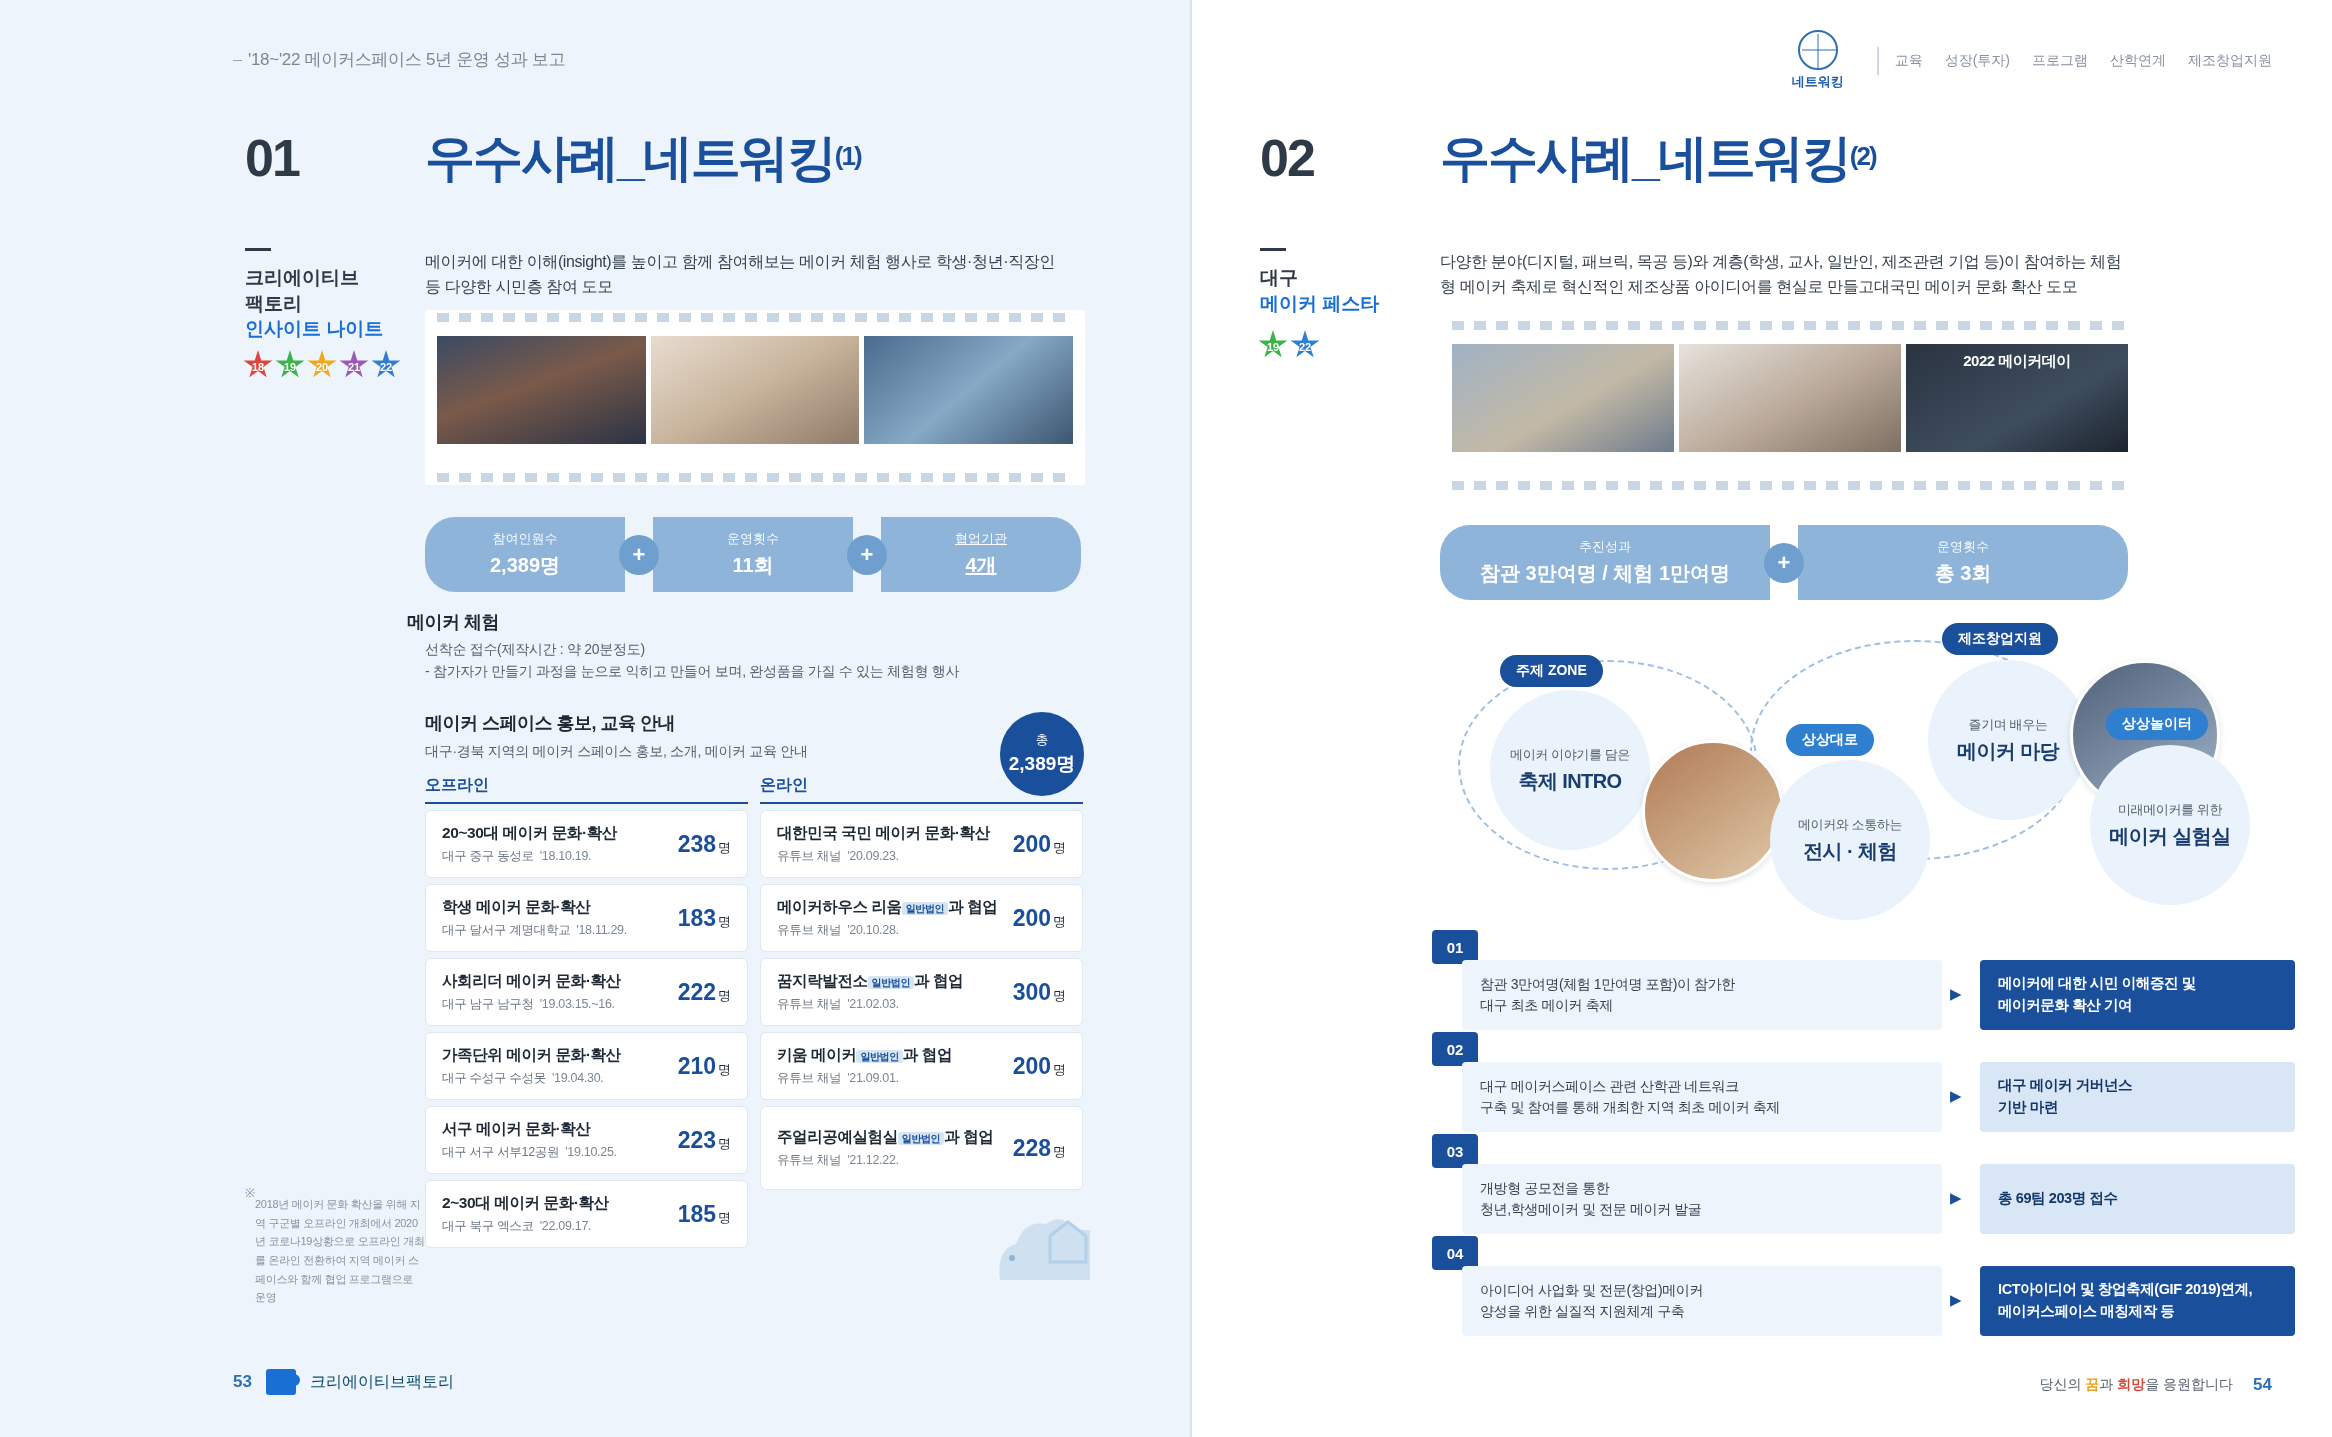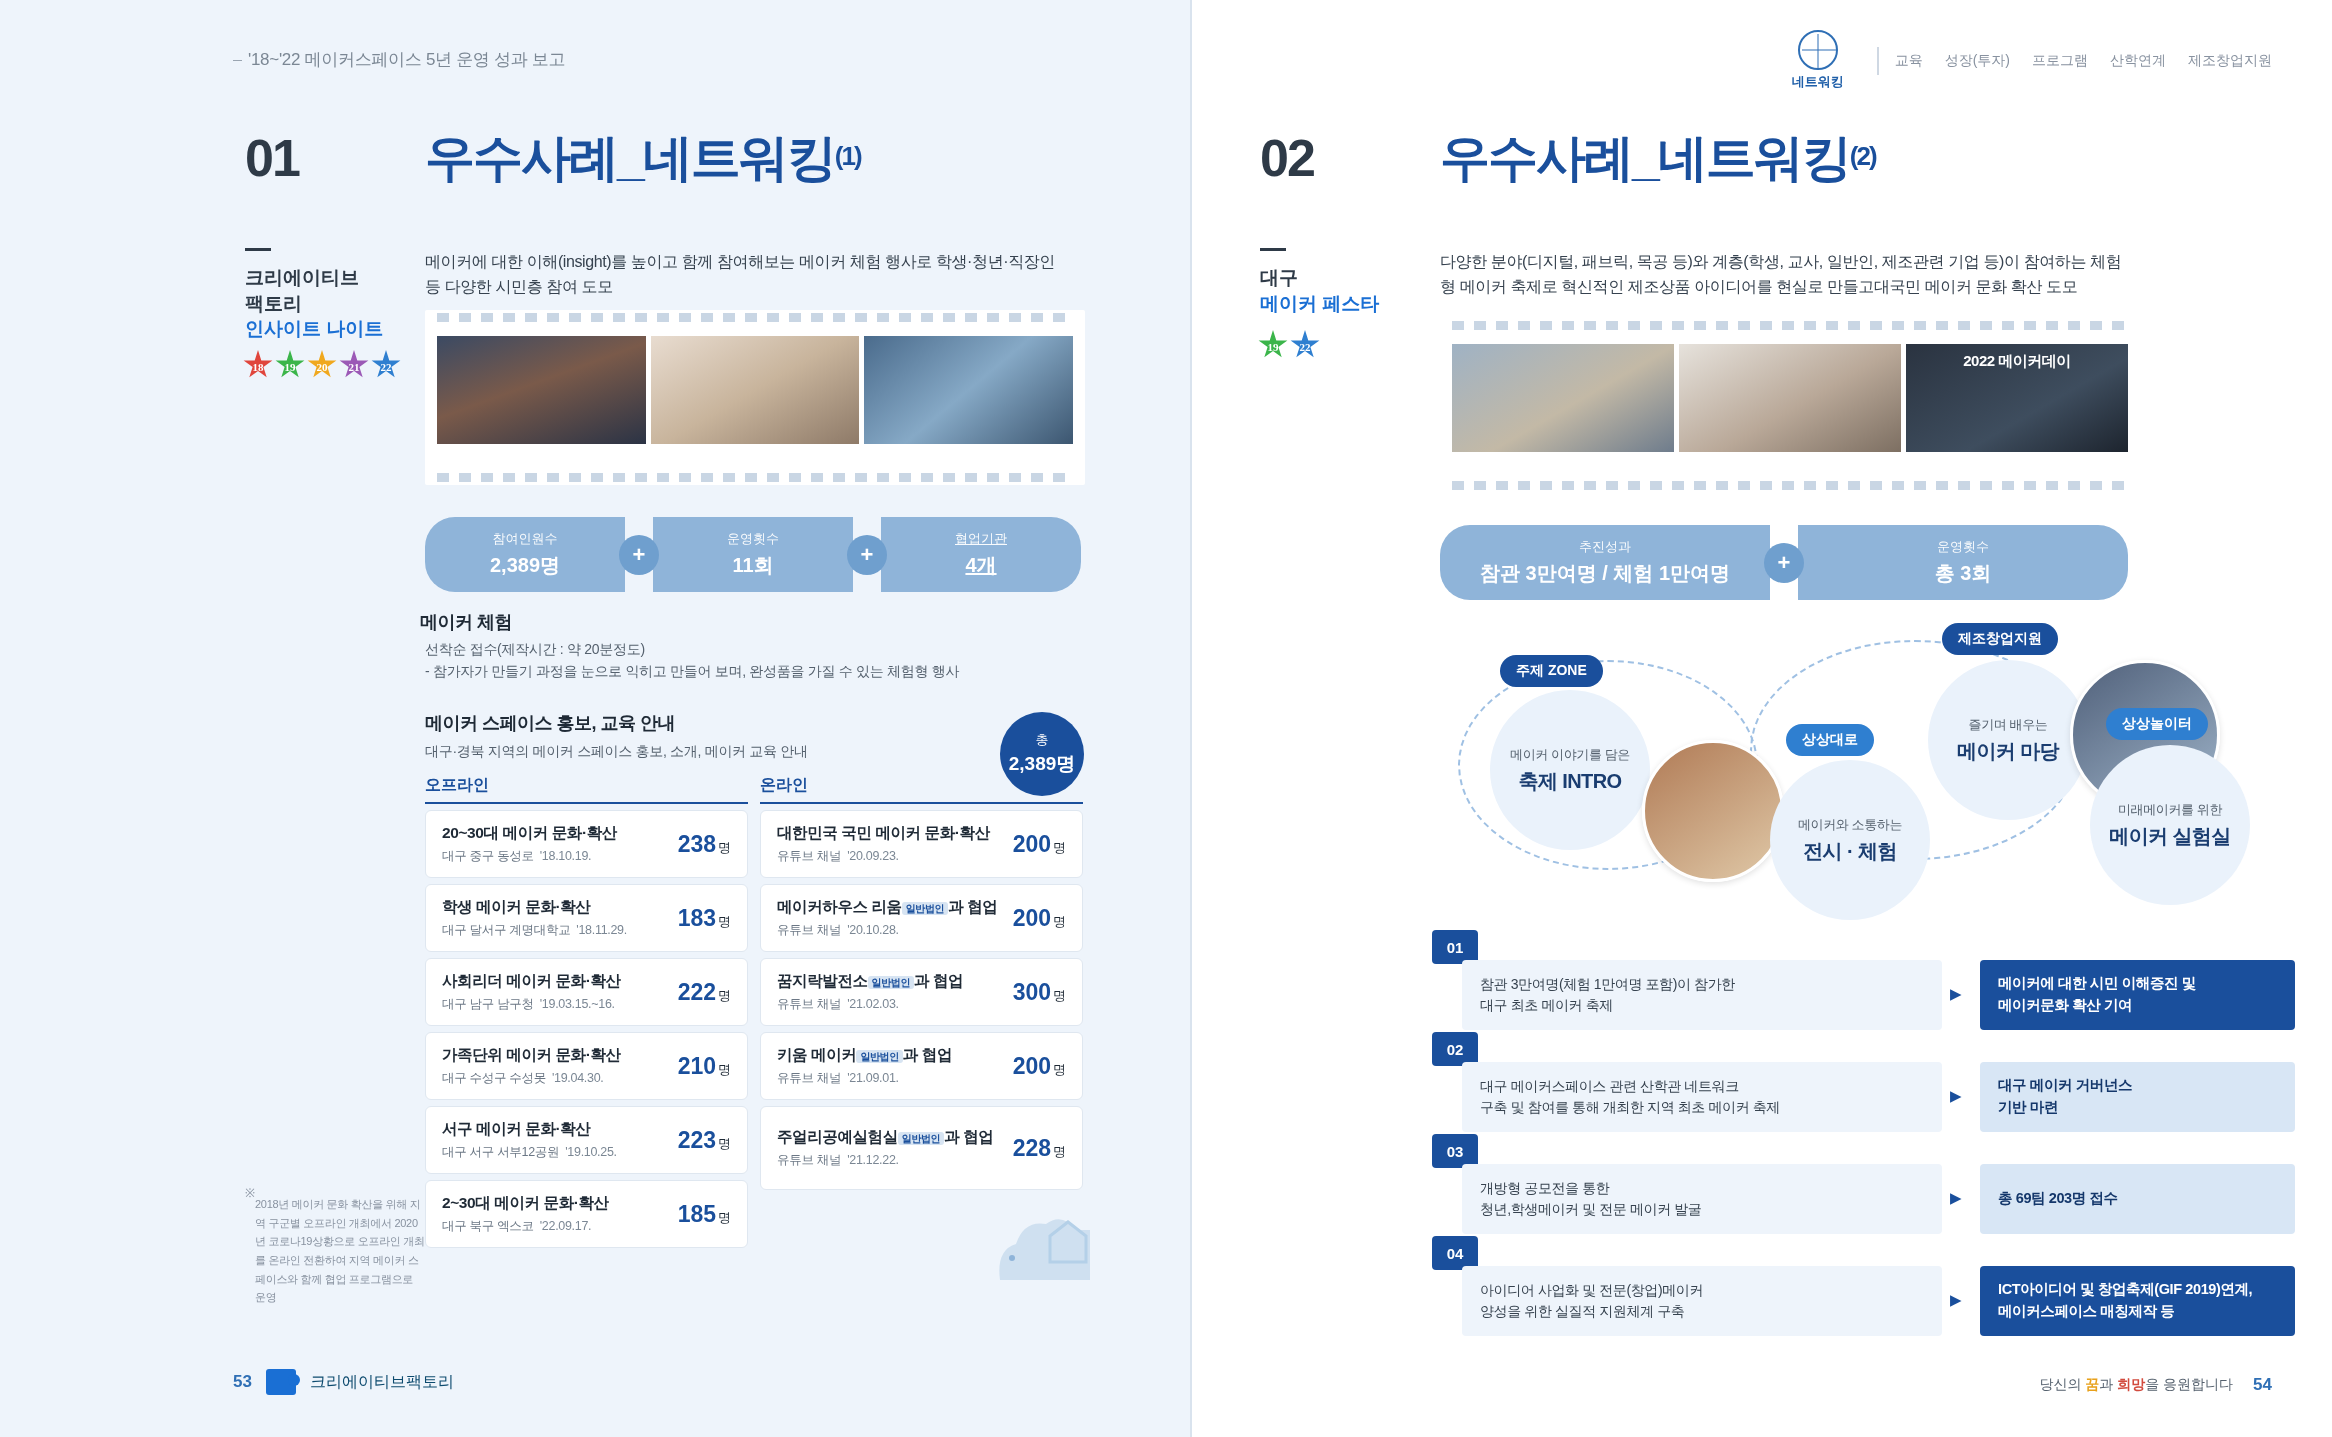--- a/index.html
+++ b/index.html
@@ -44,21 +44,21 @@
   .sec-num { position:absolute; font-size:52px; font-weight:bold; color:#2e3a47; letter-spacing:-2px; }
   .sec-title { position:absolute; font-size:50px; font-weight:bold; color:#1a4f9c; letter-spacing:-2px; }
   .sec-title .sub { font-size:26px; vertical-align:10px; }
 
   
   .side-label { position:absolute; font-size:19px; font-weight:bold; color:#2e3a47; line-height:1.35; }
   .side-label .blue { color:#1a6fd4; }
   .side-dash { position:absolute; width:26px;height:3px;background:#2e3a47; }
 
   .stars { position:absolute; display:flex; gap:2px; }
-  .star { width:30px;height:30px; position:relative;font-family:Liberation Serif, serif; }
+  .star { width:30px;height:30px; position:relative; }
   .star span {
     position:absolute; inset:0; display:flex; align-items:center; justify-content:center;
     font-size:11px; font-weight:bold; color:#fff; z-index:2; padding-top:3px;
   }
   .star i {
     position:absolute; inset:0;
     clip-path: polygon(50% 0%, 61% 35%, 98% 35%, 68% 57%, 79% 91%, 50% 70%, 21% 91%, 32% 57%, 2% 35%, 39% 35%);
     display:block;
   }
 
@@ -230,21 +230,21 @@
         <div class="t">운영횟수</div>
         <div class="v">11회</div>
       </div>
       <div class="plus">+</div>
       <div class="pill last" style="width:200px;text-decoration:underline;">
         <div class="t">협업기관</div>
         <div class="v">4개</div>
       </div>
     </div>
 
-    <div class="bh" style="left:420px; top:610px;">메이커 체험</div>
+    <div class="bh" style="left:407px; top:610px;">메이커 체험</div>
     <div class="bt" style="left:425px; top:638px; width:640px;">
       <div>선착순 접수(제작시간 : 약 20분정도)</div>
       <div>- 참가자가 만들기 과정을 눈으로 익히고 만들어 보며, 완성품을 가질 수 있는 체험형 행사</div>
     </div>
 
     <div class="bh" style="left:425px; top:711px;">메이커 스페이스 홍보, 교육 안내</div>
     <div class="bt" style="left:425px; top:740px; width:640px;">대구·경북 지역의 메이커 스페이스 홍보, 소개, 메이커 교육 안내</div>
 
     <div class="total-circle" style="left:1000px; top:712px;">
       <div class="t">총</div>

